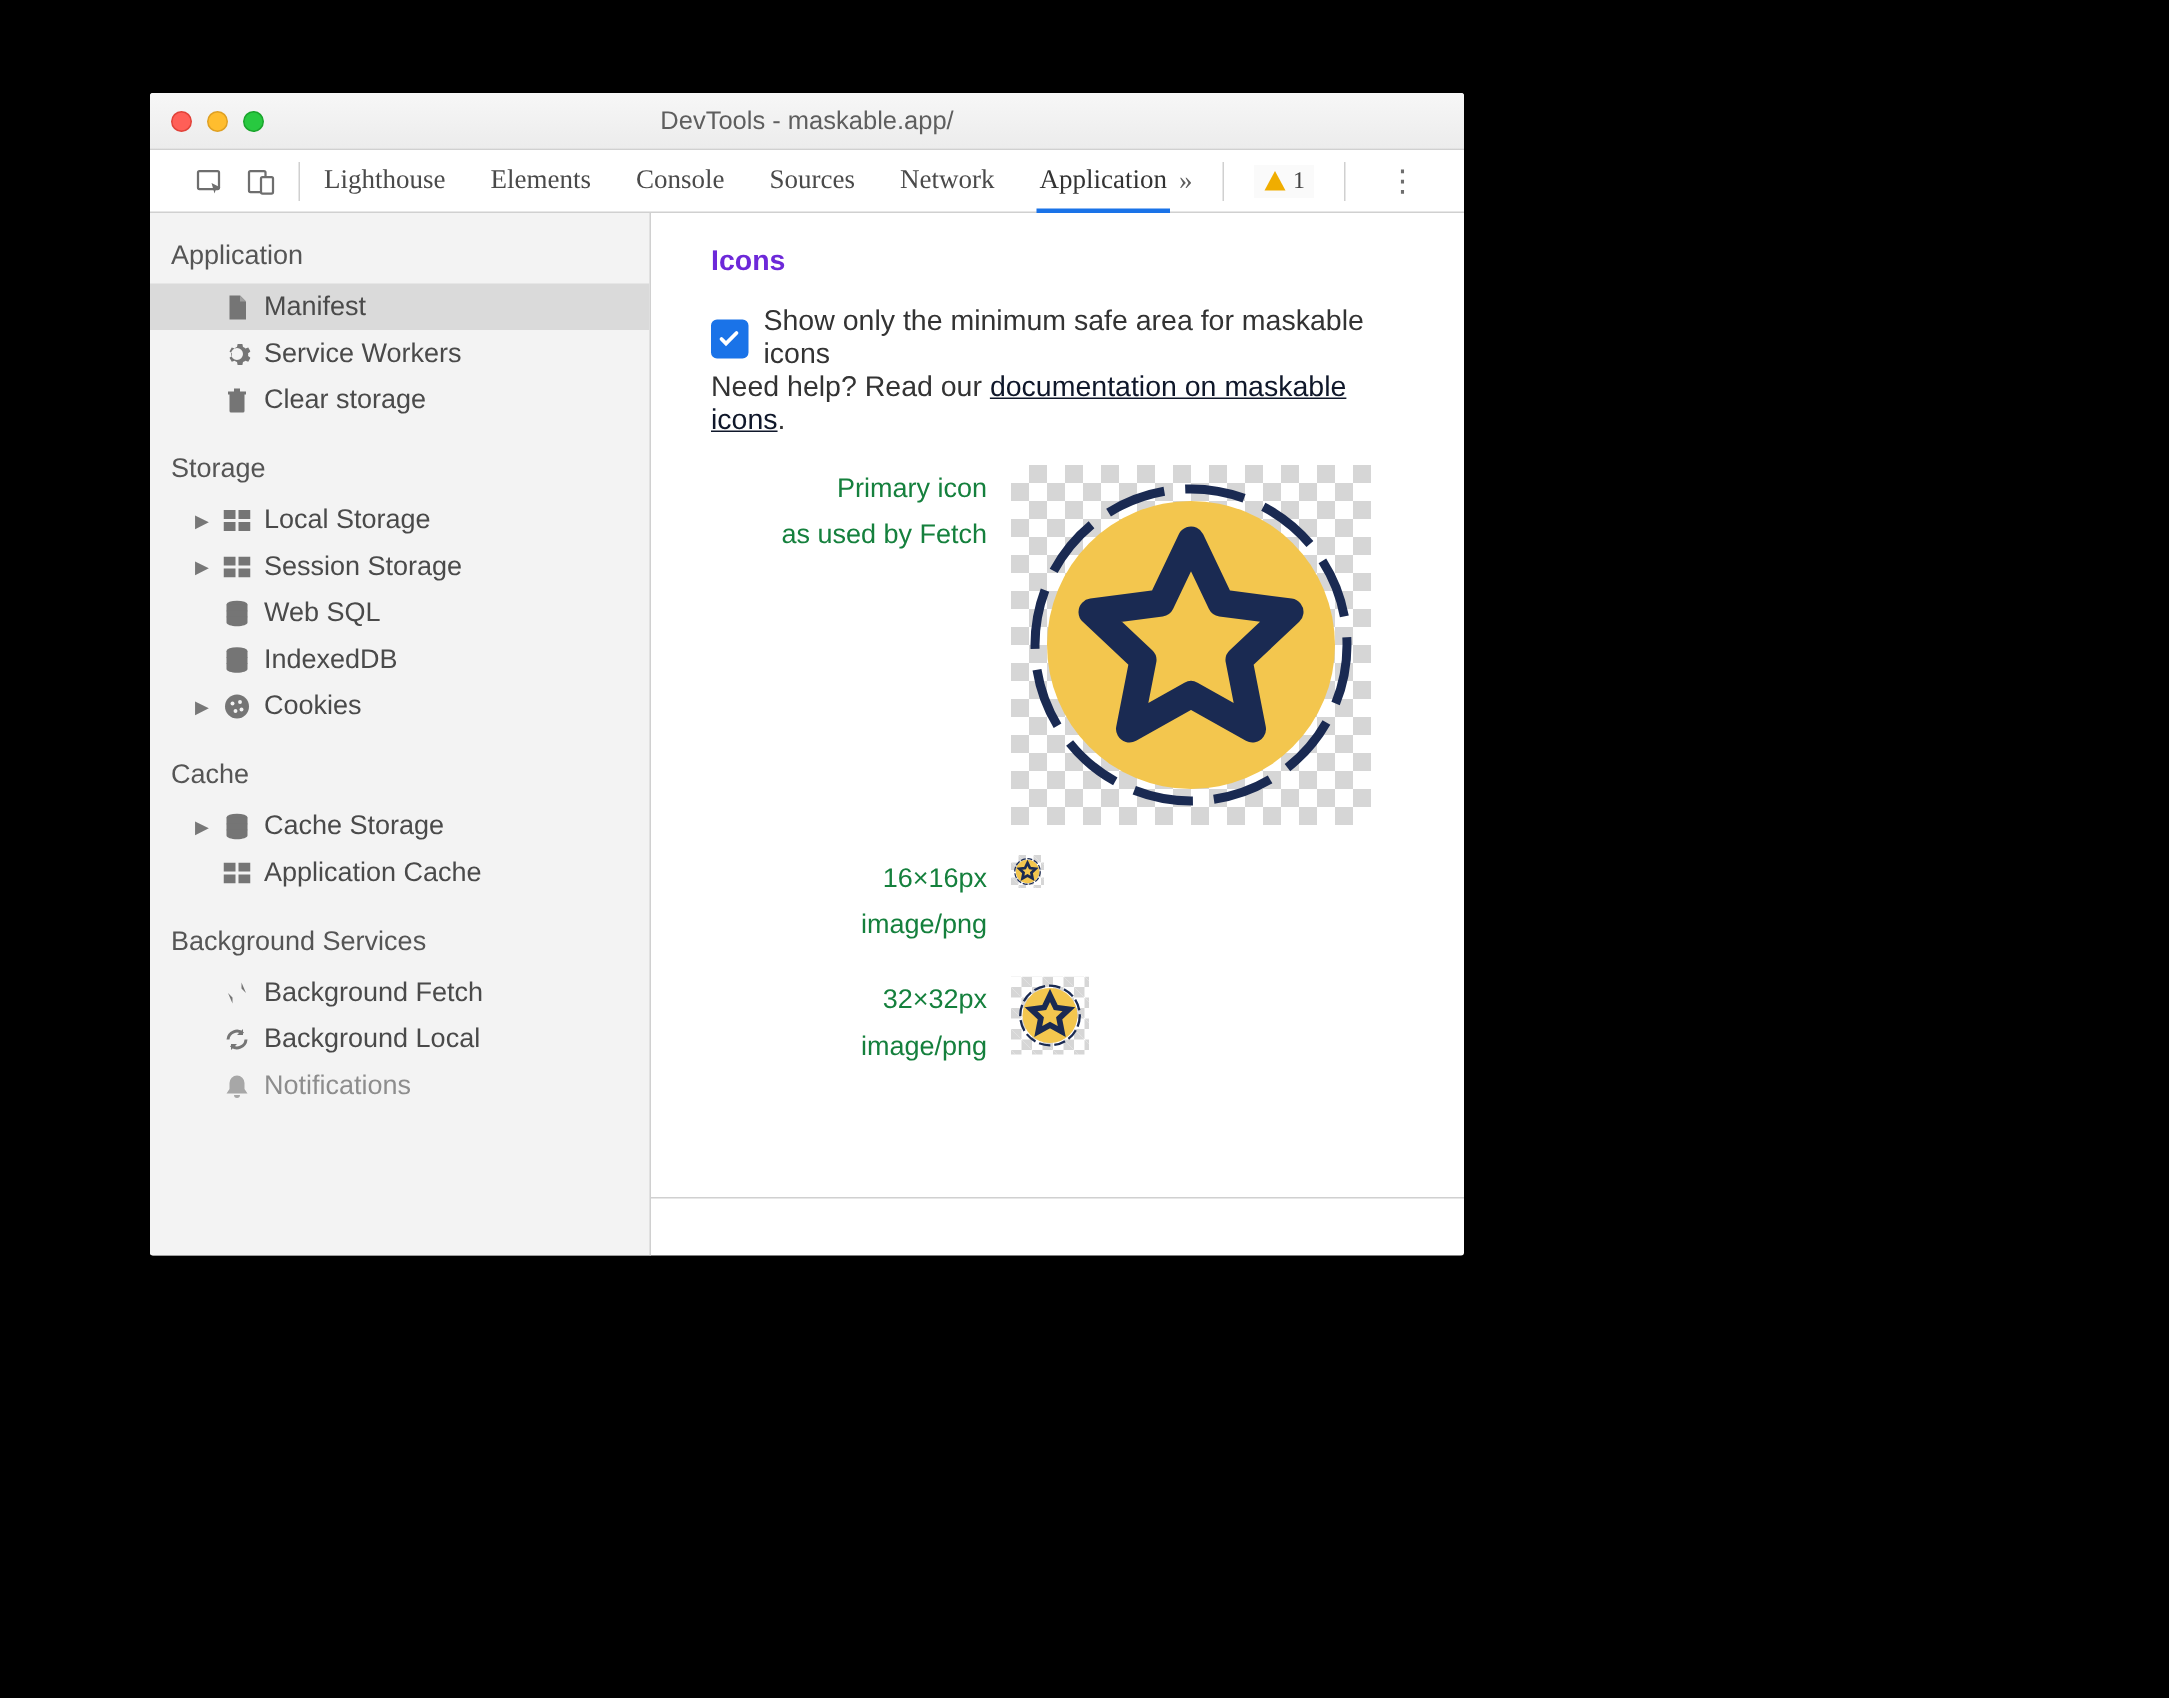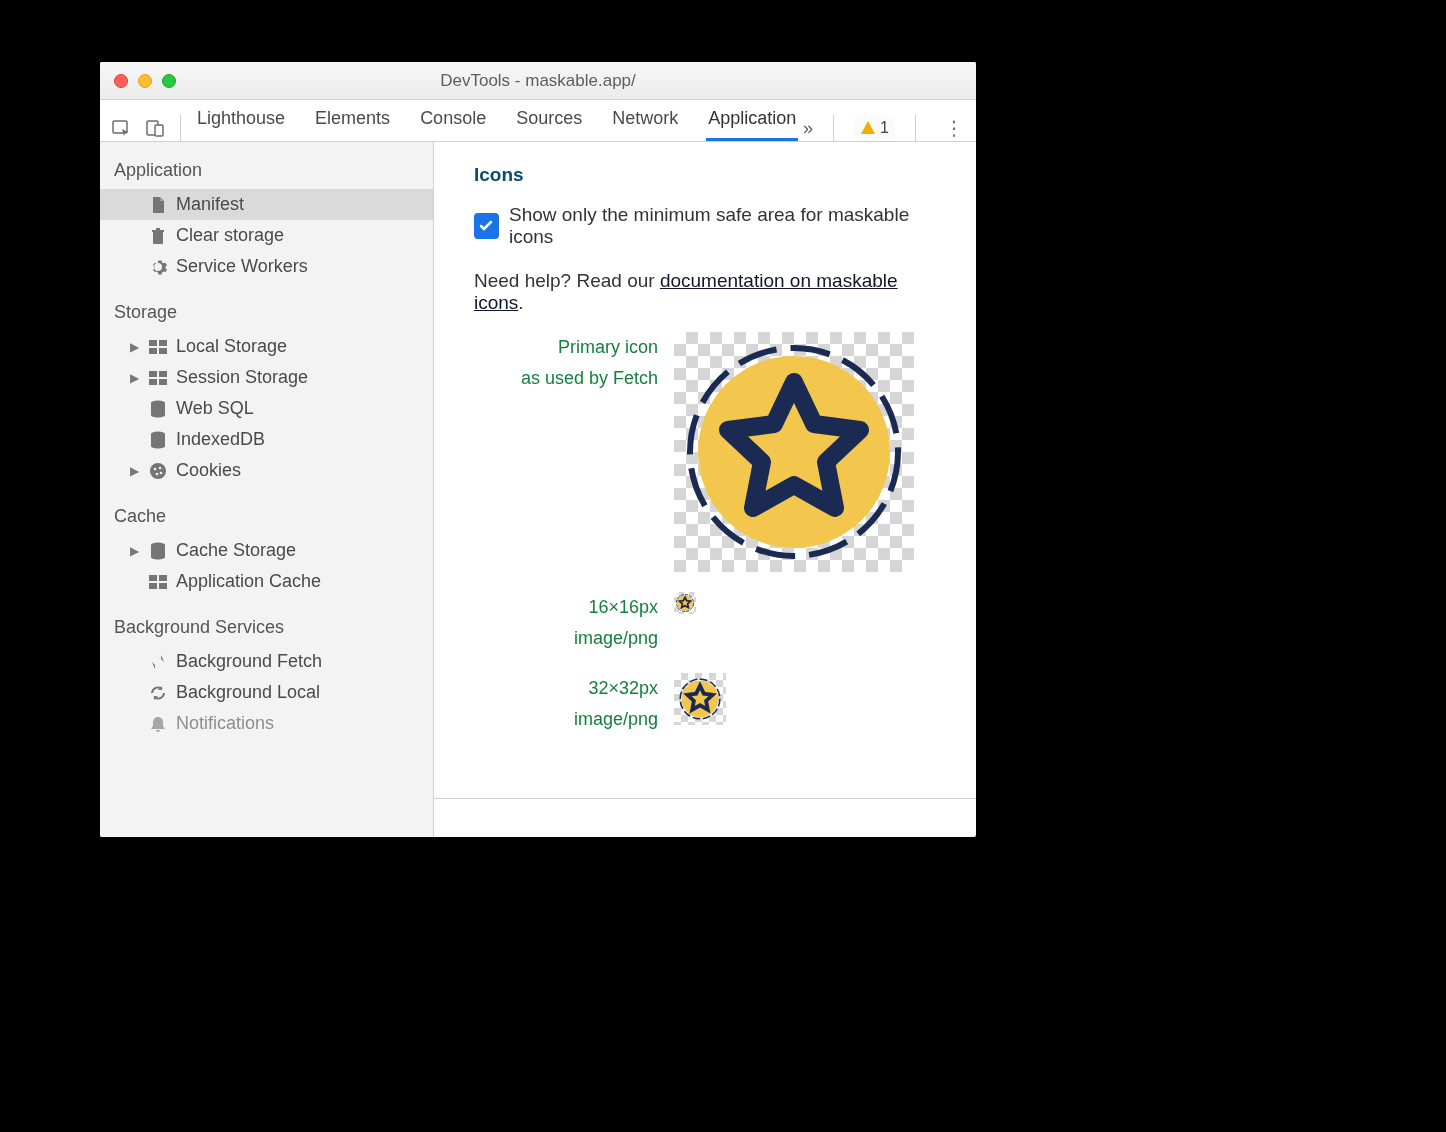--- a/index.html
+++ b/index.html
@@ -34,23 +34,24 @@
 .traffic { display: flex; gap: 10px; margin-left: 14px; }
 .tl { width: 14px; height: 14px; border-radius: 50%; }
 .tl.red { background: #ff5f57; border: 1px solid #e14239; }
 .tl.yellow { background: #ffbd2e; border: 1px solid #dfa023; }
 .tl.green { background: #28c940; border: 1px solid #1ba52d; }
 .title { position: absolute; left: 0; right: 0; text-align: center; font-size: 17px; color: #5e5e5e; }
 .toolbar {
   height: 42px;
   border-bottom: 1px solid #d0d0d0;
   display: flex;
-  align-items: flex-end;
-  padding: 0 4px;
+  align-items: center;
+  padding: 0 23px;
   gap: 0;
+  font-family: Liberation Serif, serif;
 }
 .tb-icon { width: 26px; height: 26px; display: flex; align-items: center; justify-content: center; color:#6e6e6e; margin: 0 4px; }
 .tb-sep { width: 1px; height: 26px; background: #d0d0d0; margin: 0 8px; }
 .tabset { display: flex; gap: 26px; margin-left: 6px; }
 .tab { font-size: 18px; color: #4a4a4a; padding: 9px 2px; cursor: pointer; }
 .tab.active { color: #333; border-bottom: 3px solid #1a73e8; }
 .tb-right { margin-left: auto; display: flex; align-items: center; gap: 12px; }
 .overflow { color: #5e5e5e; font-size: 18px; }
 .warn-badge { display: flex; align-items: center; gap: 4px; background:#fafafa; padding: 2px 6px; font-size: 16px; color:#444;}
 .menu-dots { color:#6e6e6e; font-size: 20px; padding: 0 8px; cursor: pointer; }
@@ -75,22 +76,22 @@
 .tree-item.selected { background: #dadada; }
 .ti-caret { width: 10px; color: #777; font-size: 12px; }
 .ti-icon { width: 20px; height: 20px; display: flex; align-items:center; justify-content:center; color:#6a6a6a; }
 .ti-label { flex: 1; }
 .sec-gap { height: 14px; }
 .content {
   flex: 1;
   padding: 22px 40px;
   overflow-y: auto;
 }
-.content-hdr { font-weight: 700; font-size: 19px; color: #0c4a6e; margin-bottom: 18px; }
-.chk-row { display: flex; align-items: center; gap: 10px; margin-bottom: 22px; }
+.content-hdr { font-weight: 700; font-size: 19px; color: #6d28d9; margin-bottom: 18px; }
+.chk-row { display: flex; align-items: center; gap: 10px; }
 .chk {
   width: 26px; height: 26px; border: 3px solid #1a73e8; border-radius: 4px;
   background: #1a73e8; display:flex; align-items:center; justify-content:center;
   color:#fff; font-size:16px; font-weight:bold;
 }
 .chk-label { font-size: 19px; color: #333; }
 .help-row { font-size: 19px; color: #333; margin-bottom: 18px; }
 .help-row a { color: #0f172a; text-decoration: underline; }
 .icon-row { display: flex; align-items: flex-start; margin-bottom: 20px; }
 .icon-meta { width: 200px; text-align: right; padding-right: 16px; color:#15803d; font-size: 18px; line-height: 1.7; }
@@ -174,34 +175,34 @@
           <svg width="16" height="18" viewBox="0 0 16 18">
               <path d="M3 1 H10 L14 5 V17 H3 Z" fill="#757575"></path>
               <path d="M10 1 V5 H14" fill="#9e9e9e"></path>
             </svg>
         </span>
         <span class="ti-label">Manifest</span>
       </div>
       <div class="tree-item">
         <span class="ti-caret"></span>
         <span class="ti-icon">
-          <svg width="16" height="18" viewBox="0 0 16 18" fill="#757575">
-              <path d="M3 5h10v11a1 1 0 01-1 1H4a1 1 0 01-1-1V5zM2 3h12v2H2zM6 1h4v2H6z"></path>
-            </svg>
-        </span>
-        <span class="ti-label">Clear storage</span>
-      </div>
-      <div class="tree-item">
-        <span class="ti-caret"></span>
-        <span class="ti-icon">
           <svg width="18" height="18" viewBox="0 0 18 18" fill="#757575">
               <path d="M9 5a4 4 0 100 8 4 4 0 000-8zm7.4 5.3l1.6 1.2-1.5 2.6-1.9-.6a6 6 0 01-1.6.9l-.4 2H9.4l-.4-2a6 6 0 01-1.6-.9l-1.9.6L4 11.5l1.6-1.2a6 6 0 010-1.8L4 7.3l1.5-2.6 1.9.6a6 6 0 011.6-.9l.4-2h3.2l.4 2a6 6 0 011.6.9l1.9-.6L18 7.3l-1.6 1.2a6 6 0 010 1.8z"></path>
             </svg>
         </span>
         <span class="ti-label">Service Workers</span>
+      </div>
+      <div class="tree-item">
+        <span class="ti-caret"></span>
+        <span class="ti-icon">
+          <svg width="16" height="18" viewBox="0 0 16 18" fill="#757575">
+              <path d="M3 5h10v11a1 1 0 01-1 1H4a1 1 0 01-1-1V5zM2 3h12v2H2zM6 1h4v2H6z"></path>
+            </svg>
+        </span>
+        <span class="ti-label">Clear storage</span>
       </div>
 
       <div class="sec-gap"></div>
       <div class="sec-title">Storage</div>
       <div class="tree-item">
         <span class="ti-caret">▶</span>
         <span class="ti-icon">
           <svg width="18" height="14" viewBox="0 0 18 14" fill="#757575">
               <rect x="0" y="0" width="8" height="6"></rect>
               <rect x="10" y="0" width="8" height="6"></rect>

